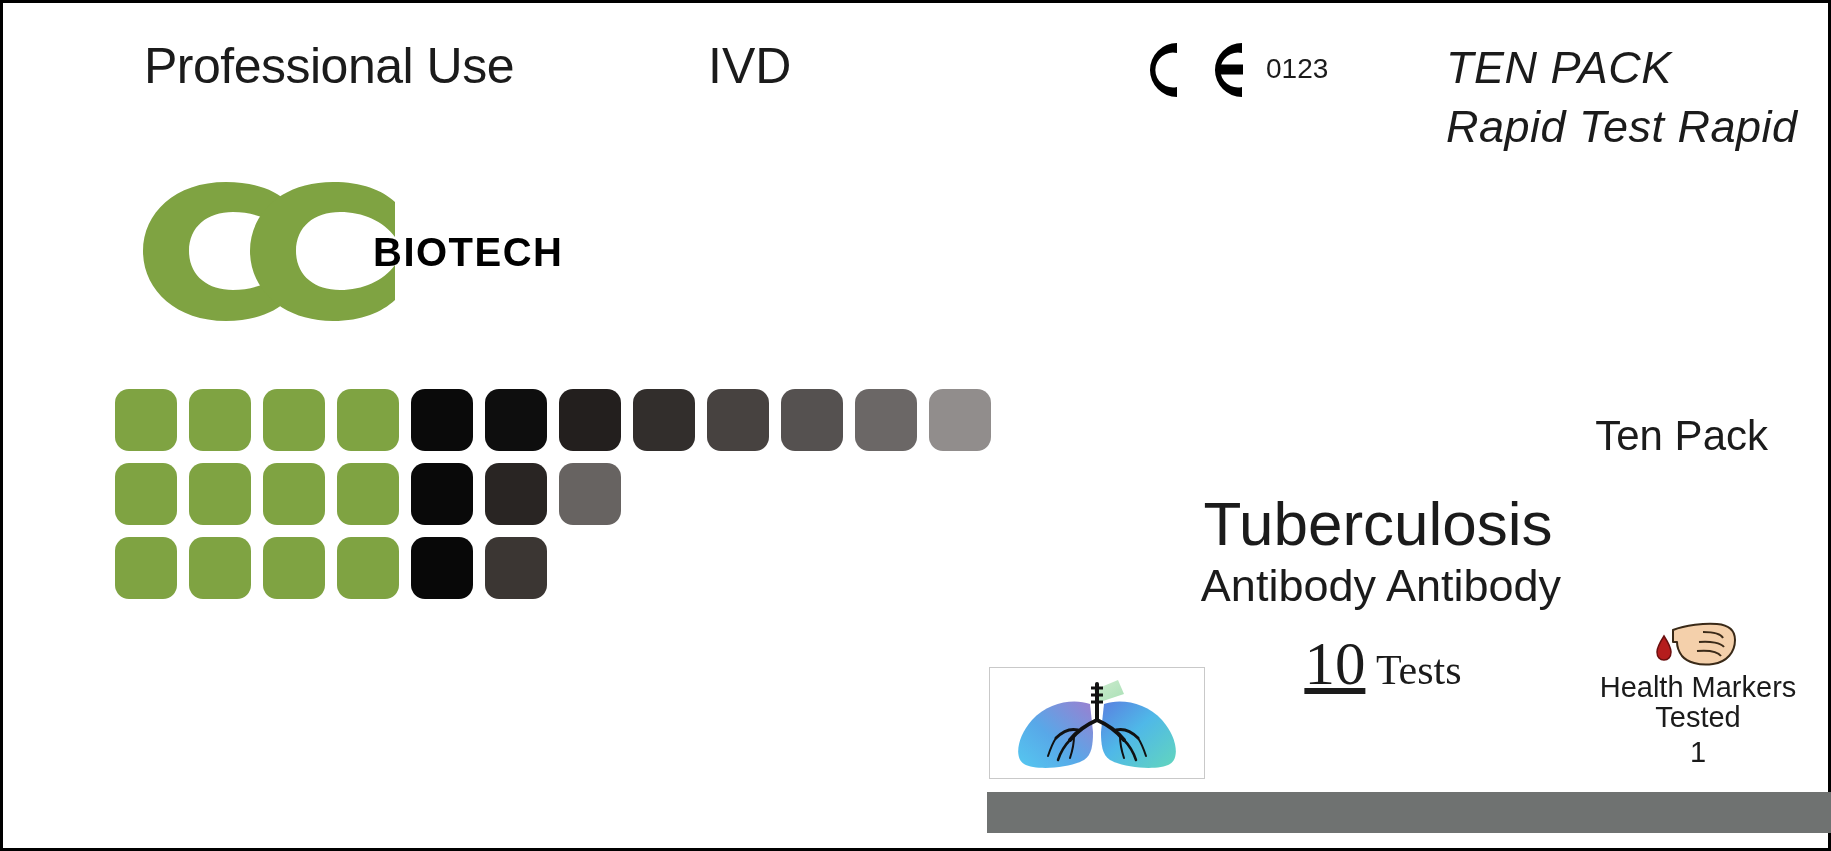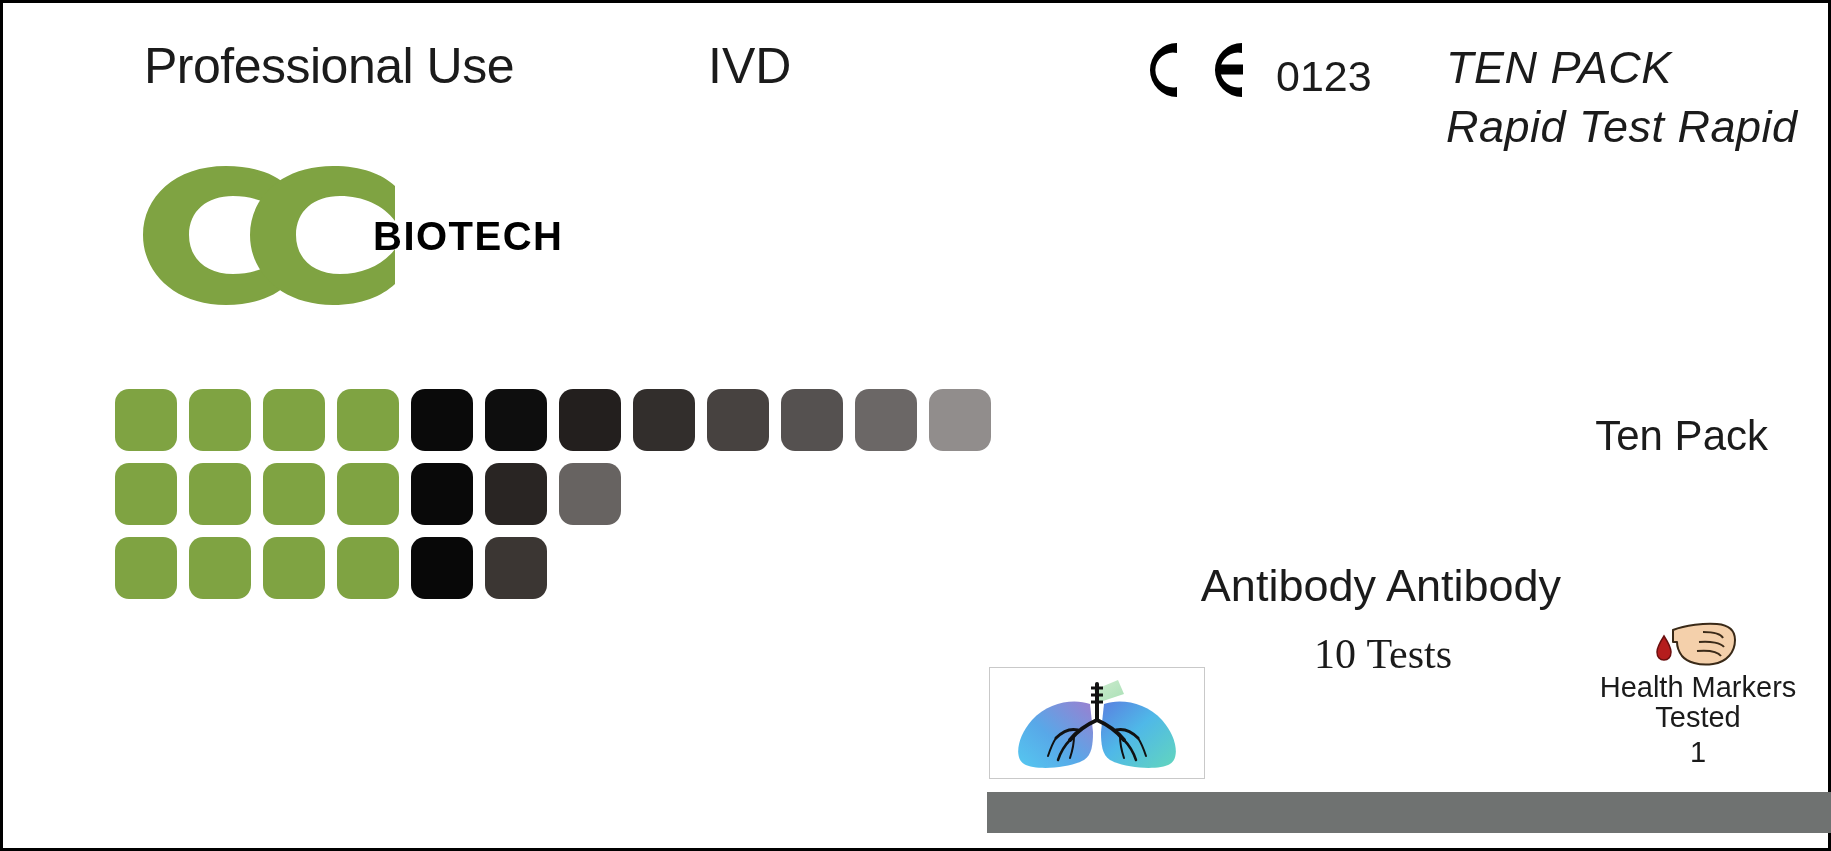--- a/index.html
+++ b/index.html
@@ -29,34 +29,34 @@
     position:absolute;left:705px;top:38px;
     font-size:50px;line-height:1;
     white-space:nowrap;
   }
   .ce-wrap{
     position:absolute;left:1133px;top:36px;
     display:flex;align-items:flex-start;
   }
   .ce-mark{display:block;}
   .ce-num{
-    font-size:43px;line-height:1;
-    margin-left:20px;margin-top:16px;
+    font-size:28px;line-height:1;
+    margin-left:10px;margin-top:16px;
     letter-spacing:0px;
   }
   .hdr-pack{
     position:absolute;left:1443px;top:36px;
     font-style:italic;font-size:45px;line-height:1.30;
     white-space:nowrap;
     letter-spacing:0.5px;
   }
 
   
   .logo{
-    position:absolute;left:112px;top:150px;
+    position:absolute;left:112px;top:166px;
     width:470px;height:165px;text-align:right;
   }
   .logo svg{display:block;}
 
   
   .grid{position:absolute;left:112px;top:386px;}
   .grid-row{display:flex;height:62px;margin-bottom:12px;}
   .sq{width:62px;height:62px;border-radius:14px;margin-right:12px;}
 
   
@@ -80,21 +80,21 @@
     position:absolute;left:1148px;top:560px;
     width:460px;text-align:center;
     font-size:45px;line-height:1;white-space:nowrap;
   }
   .tests{
     position:absolute;left:1230px;top:630px;
     width:300px;text-align:center;
     font-family:"Liberation Serif", serif;
     font-size:42px;line-height:1;white-space:nowrap;
   }
-  .tests .big{font-size:42px;}
+  .tests .big{font-size:61px;text-decoration:underline;}
 
   
   .lungs-box{
     position:absolute;left:986px;top:664px;
     width:214px;height:110px;
     border:1px solid #c9c9c9;background:#fff;
     overflow:hidden;
   }
   .lungs-box svg{display:block;}
 
@@ -180,20 +180,21 @@
         <div class="sq" style="background: rgb(127, 163, 66);"></div>
         <div class="sq" style="background: rgb(127, 163, 66);"></div>
         <div class="sq" style="background: rgb(8, 8, 8);"></div>
         <div class="sq" style="background: rgb(59, 54, 51);"></div>
       </div>
     </div>
 
 
   <div class="ten-pack">Ten Pack</div>
 
+  <div class="disease">Tuberculosis</div>
 
   <div class="analyte">Antibody Antibody</div>
 
   <div class="tests">
     <span class="big">10</span><span>&nbsp;</span><span>Tests</span>
   </div>
 
   <div class="lungs-box">
     <span>
       <svg width="214" height="110" viewBox="0 0 214 110">

